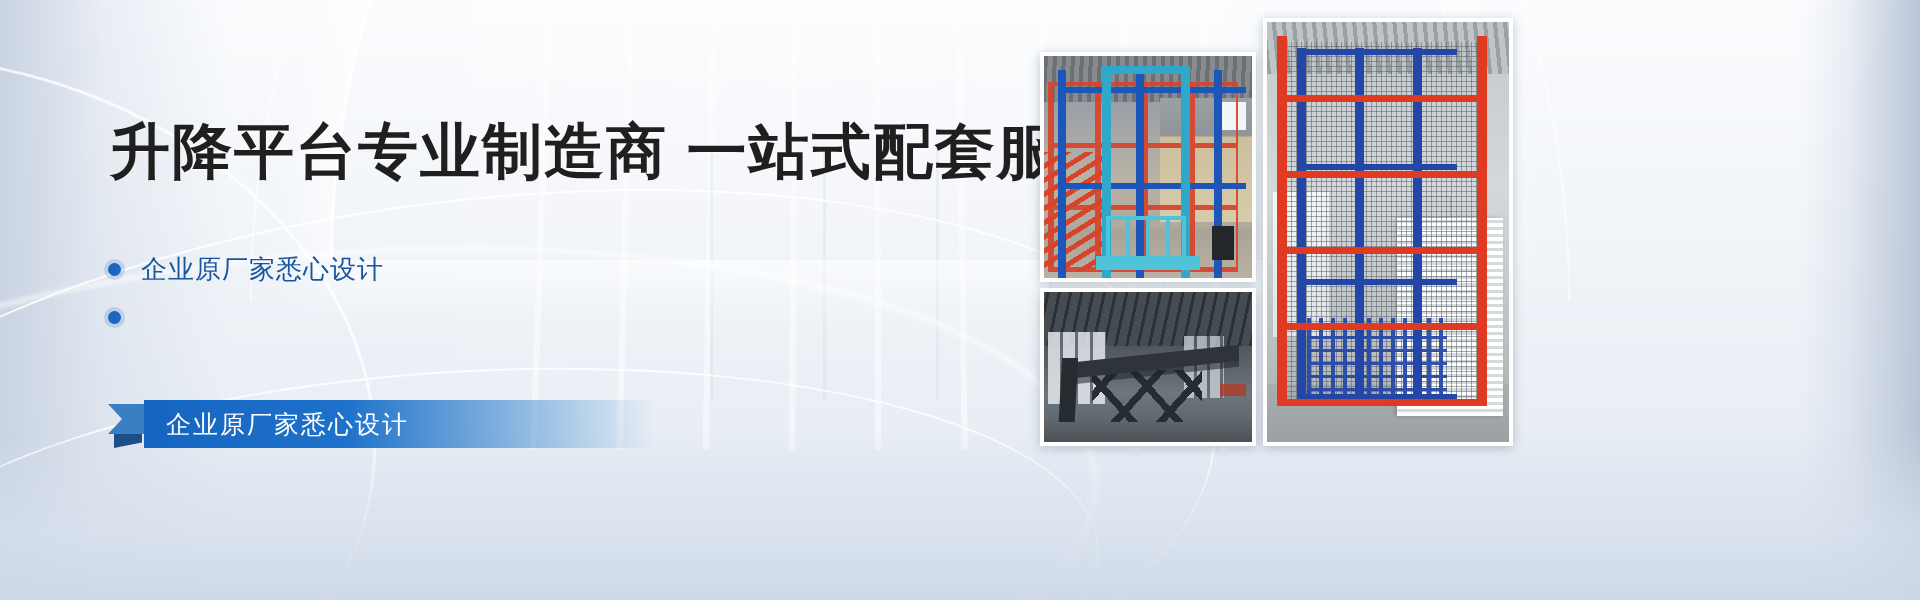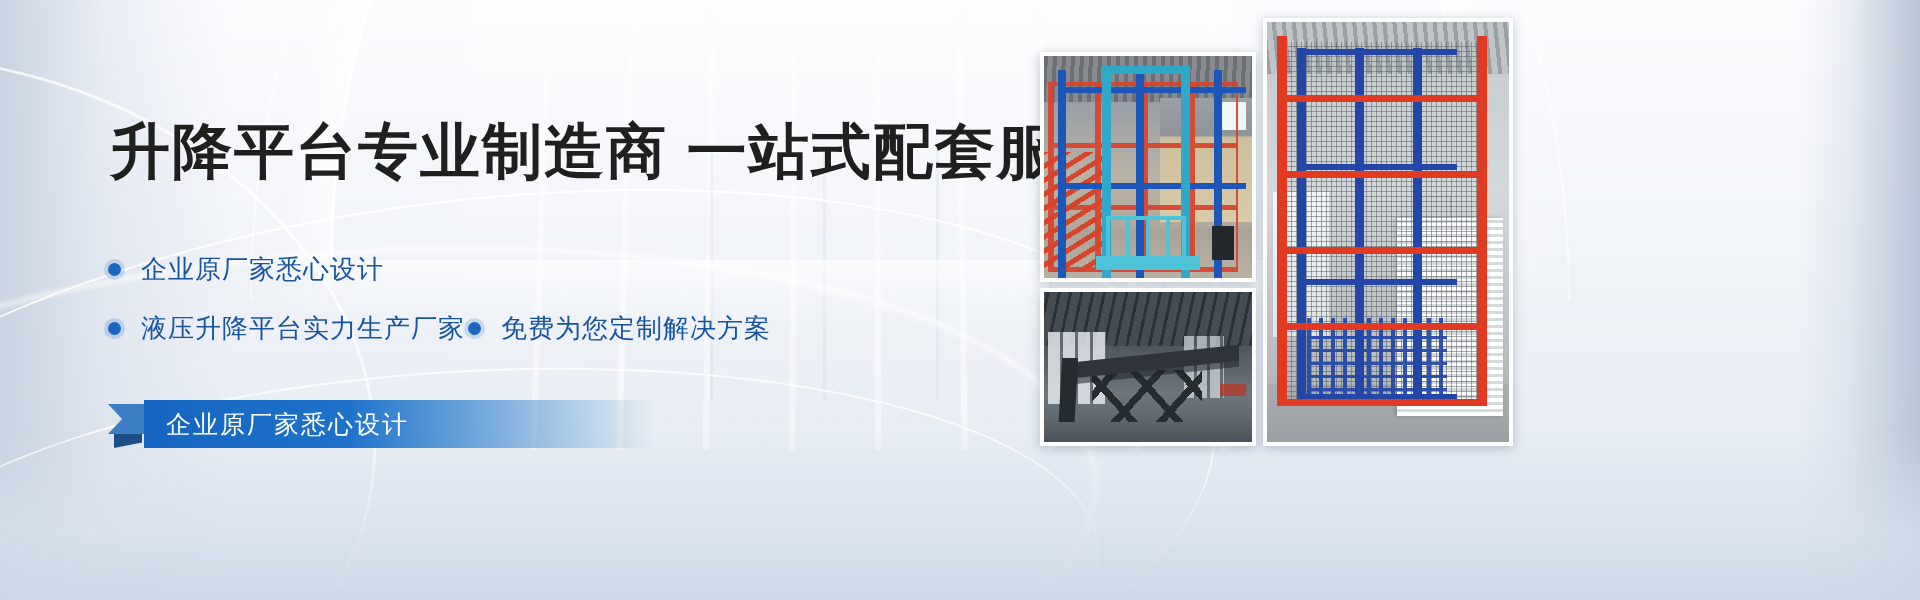--- a/index.html
+++ b/index.html
@@ -363,25 +363,20 @@
     <div class="bullets">
       <div class="bullet-row">
         <div class="bullet col1">
           <span class="dot"></span>
           <span>企业原厂家悉心设计</span>
         </div>
       </div>
       <div class="bullet-row">
         <div class="bullet col1">
           <span class="dot"></span>
-          <span>液压升降平台实力生产厂家</span>
-        </div>
-        <div class="bullet">
-          <span class="dot"></span>
-          <span>免费为您定制解决方案</span>
         </div>
       </div>
     </div>
 
     <div class="ribbon-wrap">
       <div class="ribbon-tab"></div>
       <div class="ribbon-tab-shadow"></div>
       <div class="ribbon-bar">
         <span class="ribbon-text">企业原厂家悉心设计</span>
       </div>

